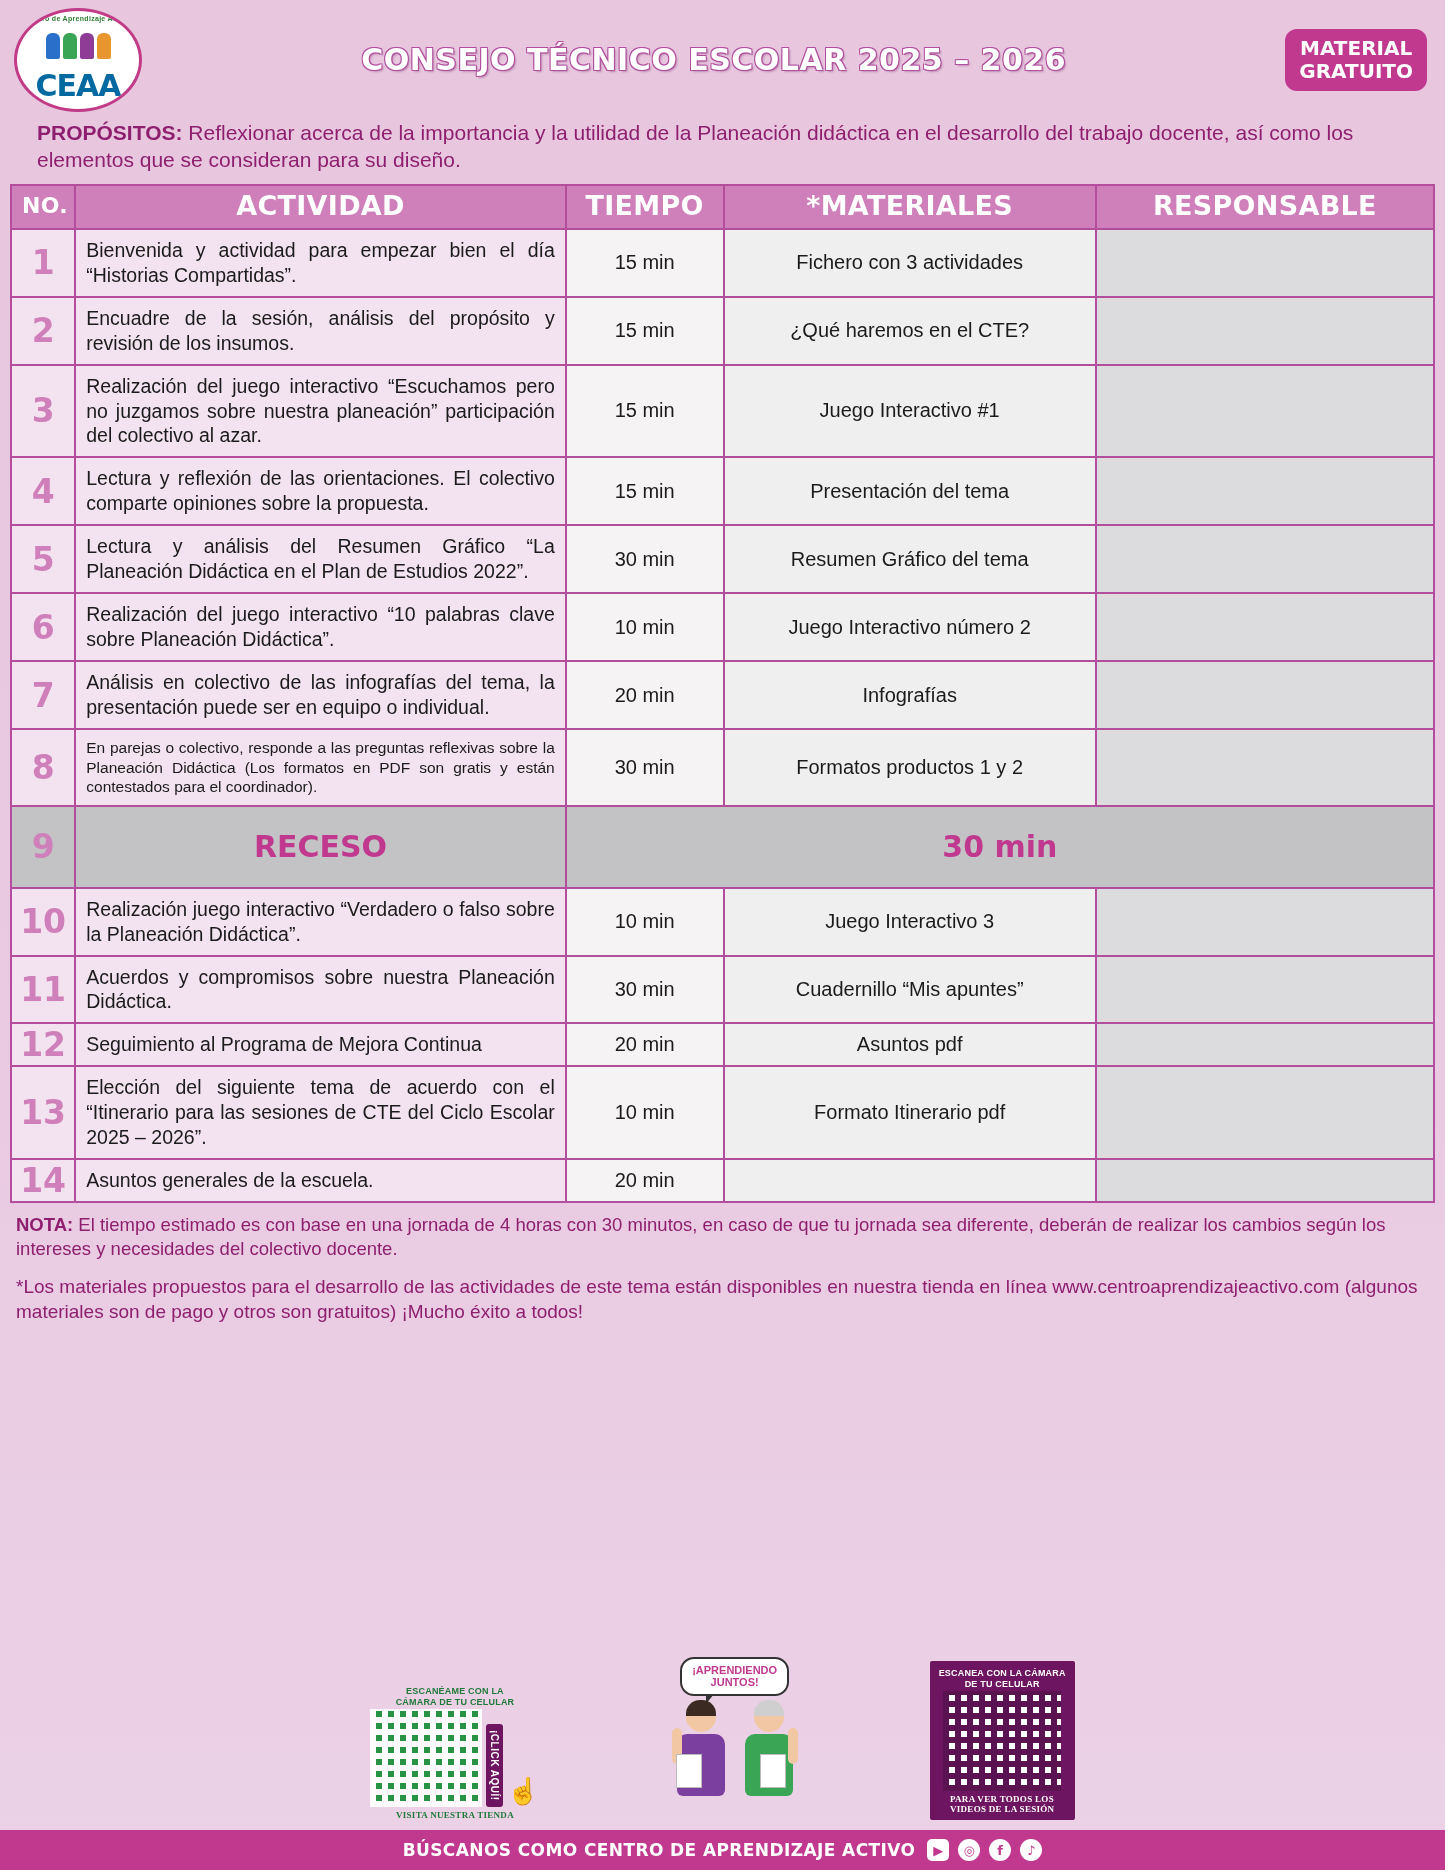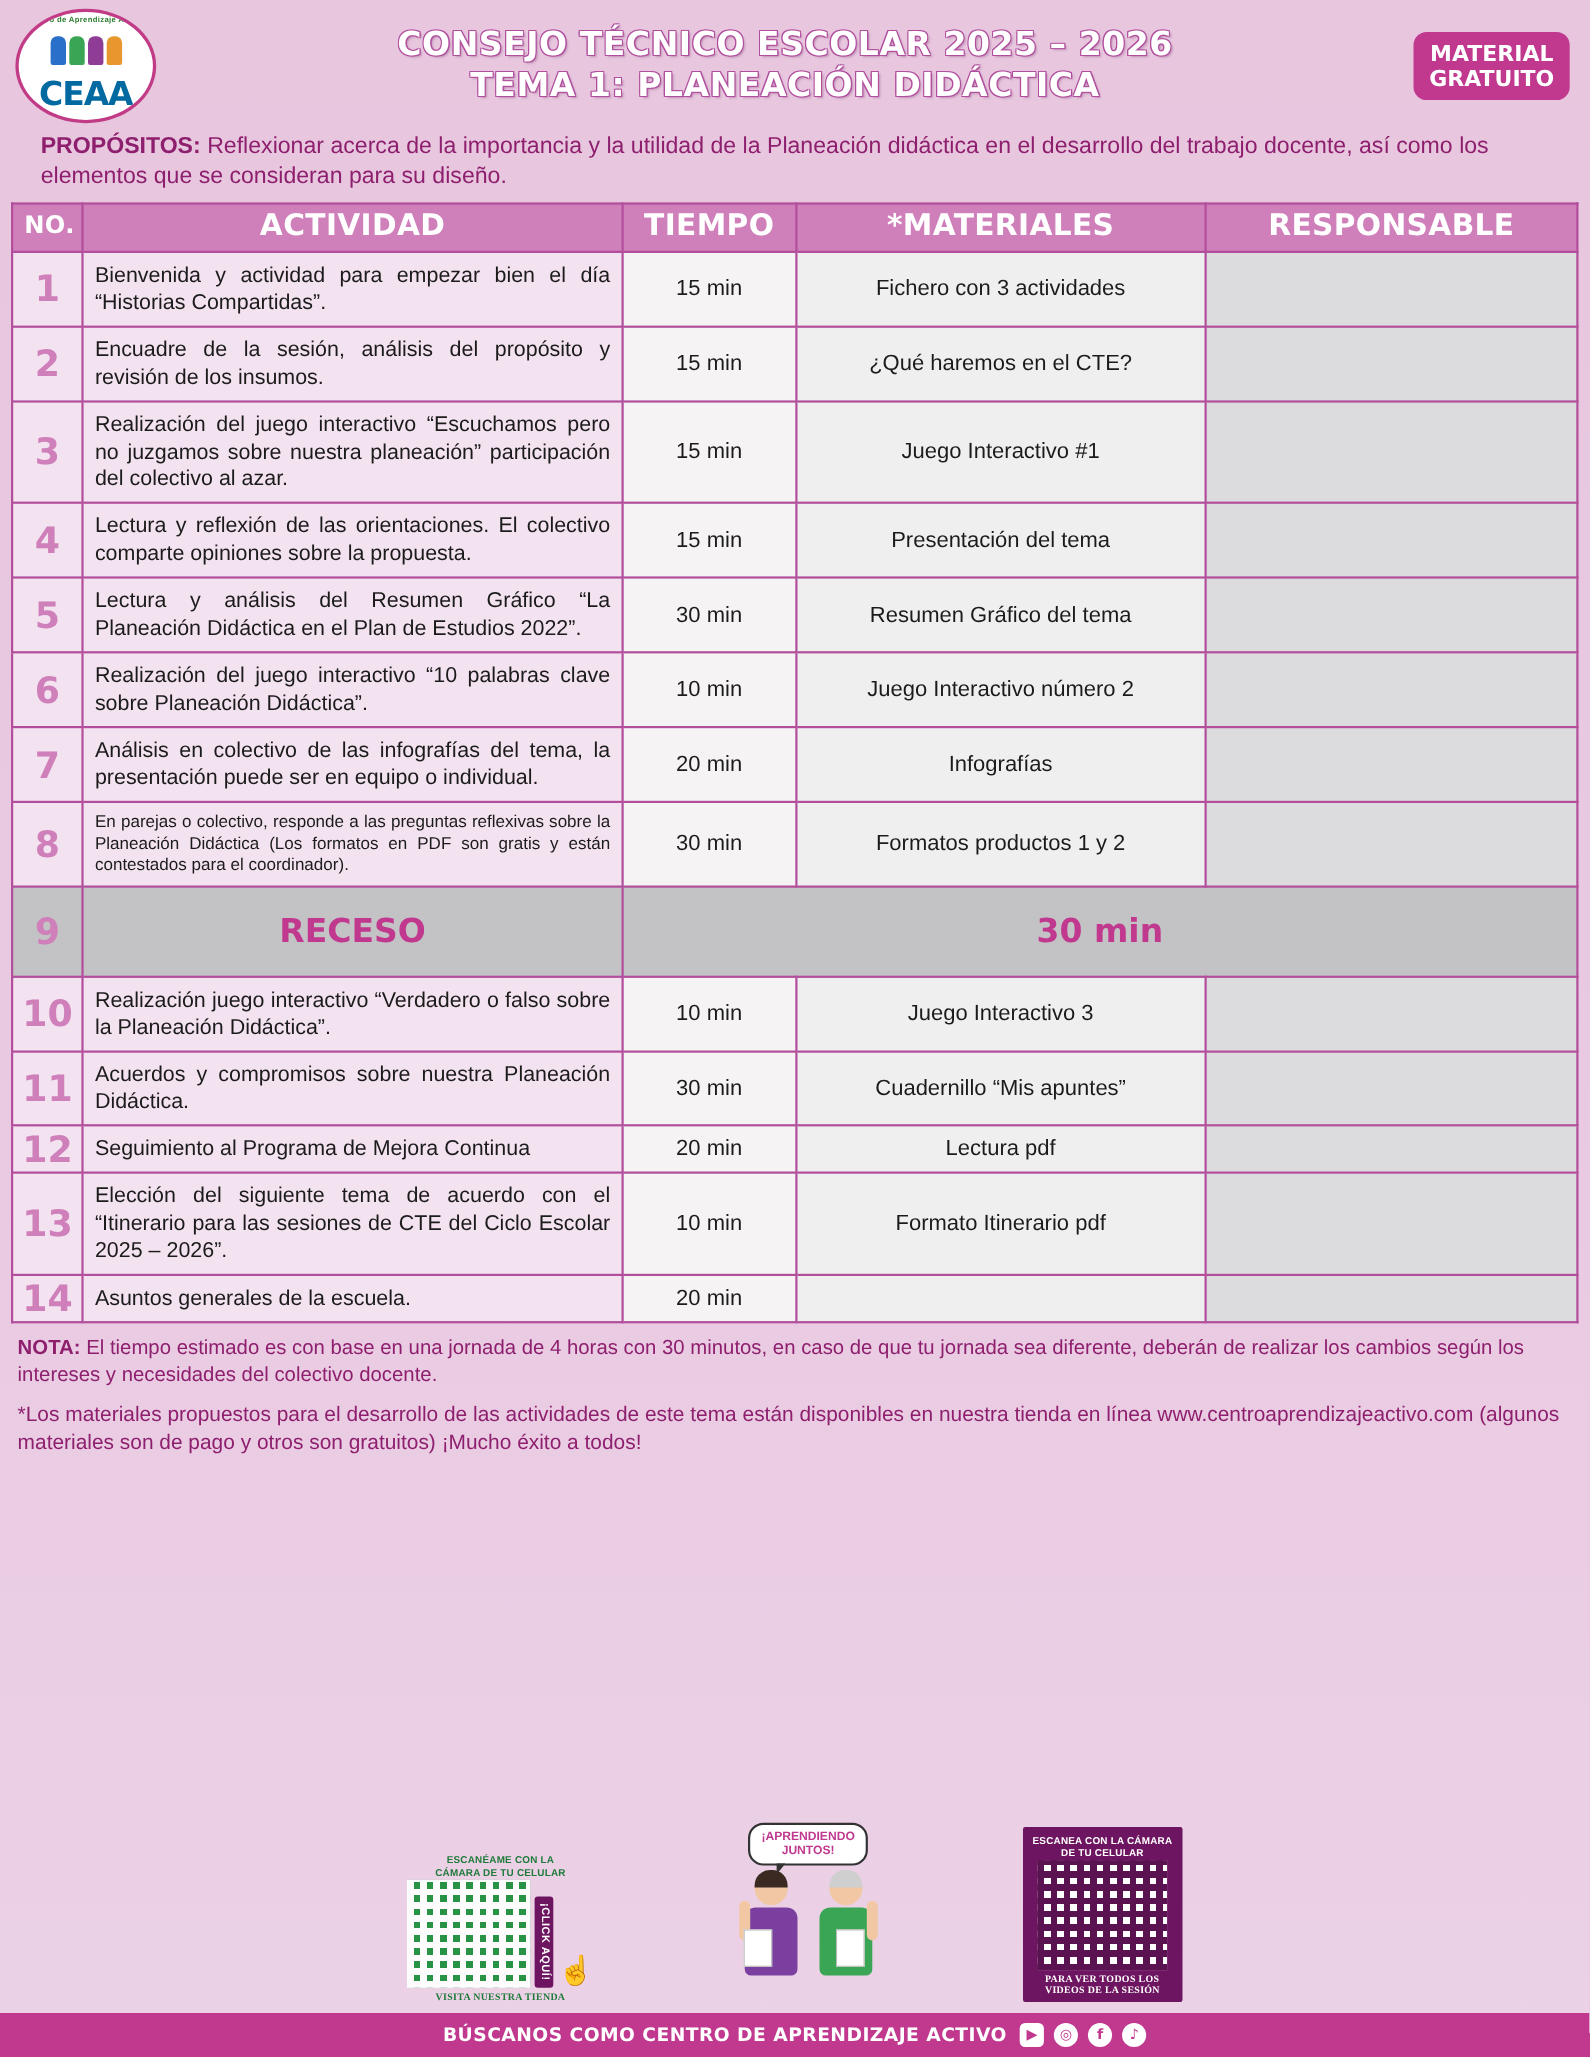--- a/index.html
+++ b/index.html
@@ -297,21 +297,20 @@
         <div class="fig b"></div>
           <div class="fig g"></div>
           <div class="fig p"></div>
           <div class="fig o"></div>
       </div>
       <div class="ceaa">CEAA</div>
     </div>
 
     <div class="title-block">
       <div class="line">CONSEJO TÉCNICO ESCOLAR 2025 – 2026</div>
-      <div class="line">TEMA 1: PLANEACIÓN DIDÁCTICA</div>
     </div>
 
     <div class="badge-free">
       <div>MATERIAL</div>
       <div>GRATUITO</div>
     </div>
   </div>
 
   <div class="purpose">
     <b>PROPÓSITOS:</b><span> Reflexionar acerca de la importancia y la utilidad de la Planeación didáctica en el desarrollo del trabajo docente, así como los elementos que se consideran para su diseño.</span>
@@ -408,21 +407,21 @@
             <td class="num">11</td>
             <td class="act">Acuerdos y compromisos sobre nuestra Planeación Didáctica.</td>
             <td class="time">30 min</td>
             <td class="mat">Cuadernillo “Mis apuntes”</td>
             <td class="resp"></td>
           </tr>
           <tr>
             <td class="num">12</td>
             <td class="act">Seguimiento al Programa de Mejora Continua</td>
             <td class="time">20 min</td>
-            <td class="mat">Lectura pdf</td>
+            <td class="mat">Asuntos pdf</td>
             <td class="resp"></td>
           </tr>
           <tr>
             <td class="num">13</td>
             <td class="act">Elección del siguiente tema de acuerdo con el “Itinerario para las sesiones de CTE del Ciclo Escolar 2025 – 2026”.</td>
             <td class="time">10 min</td>
             <td class="mat">Formato Itinerario pdf</td>
             <td class="resp"></td>
           </tr>
           <tr>

